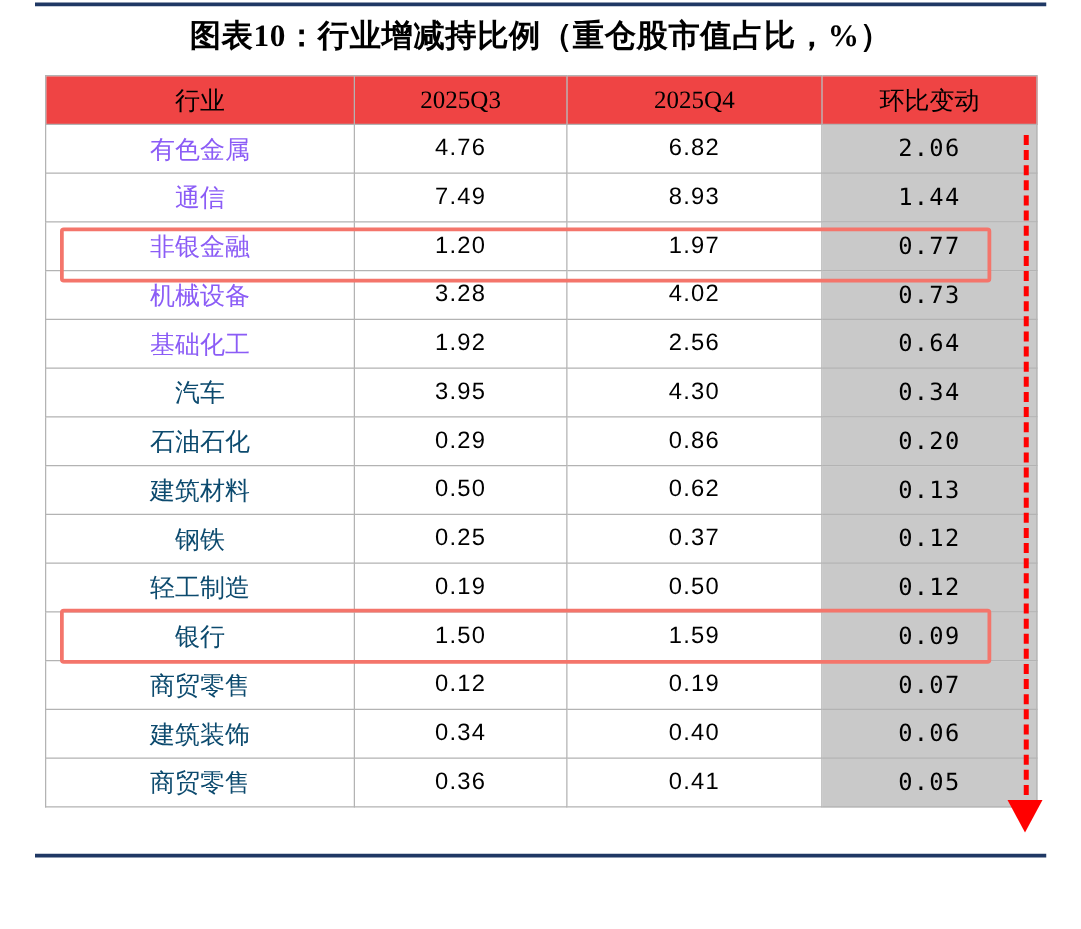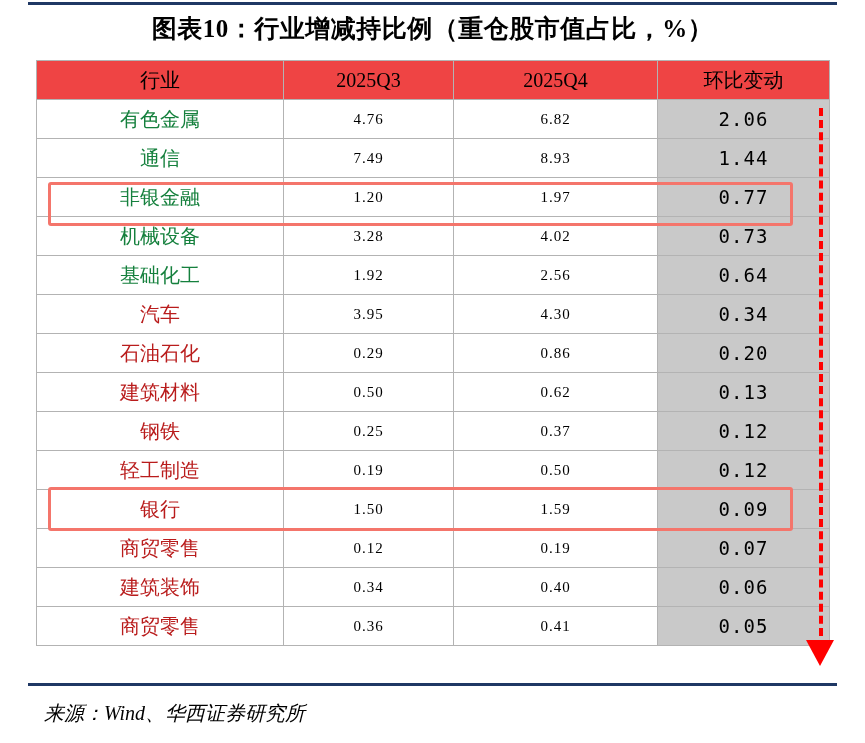--- a/index.html
+++ b/index.html
@@ -71,37 +71,37 @@
     vertical-align: middle;
     font-family: "Liberation Serif", "DejaVu Serif", serif;
     padding: 0;
   }
   table.data thead th {
     background: #ef4444;
     font-weight: normal;
     font-size: 20px;
   }
   table.data td.num {
-    font-family: Liberation Serif, serif;
-    font-size: 15px;
+    font-family: Liberation Sans, sans-serif;
+    font-size: 19px;
     letter-spacing: 1px;
     text-align: center;
   }
   table.data td.delta {
     background: #c9c9c9;
     font-family: "DejaVu Sans Mono", monospace;
     font-size: 19px;
     letter-spacing: 1px;
   }
   table.data td.name-red {
-    color: #15803d;
+    color: #8b5cf6;
     margin-left: 24px;
   }
   table.data td.name-plain {
-    color: #b91c1c;
+    color: #0c4a6e;
   }
   
   .hl-box {
     position: absolute;
     border: 3px solid #f4756b;
     border-radius: 3px;
     pointer-events: none;
     box-sizing: border-box;
   }
   #hl-feiyin {
@@ -260,15 +260,14 @@
   </div>
 
   <div class="hl-box" id="hl-feiyin"></div>
   <div class="hl-box" id="hl-yinhang"></div>
 
   <div class="arrow-line"></div>
   <div class="arrow-head"></div>
 
   <div class="bottom-rule"></div>
 
-  <div class="source">来源：Wind、华西证券研究所</div>
 
 </div>
 
 </body></html>

